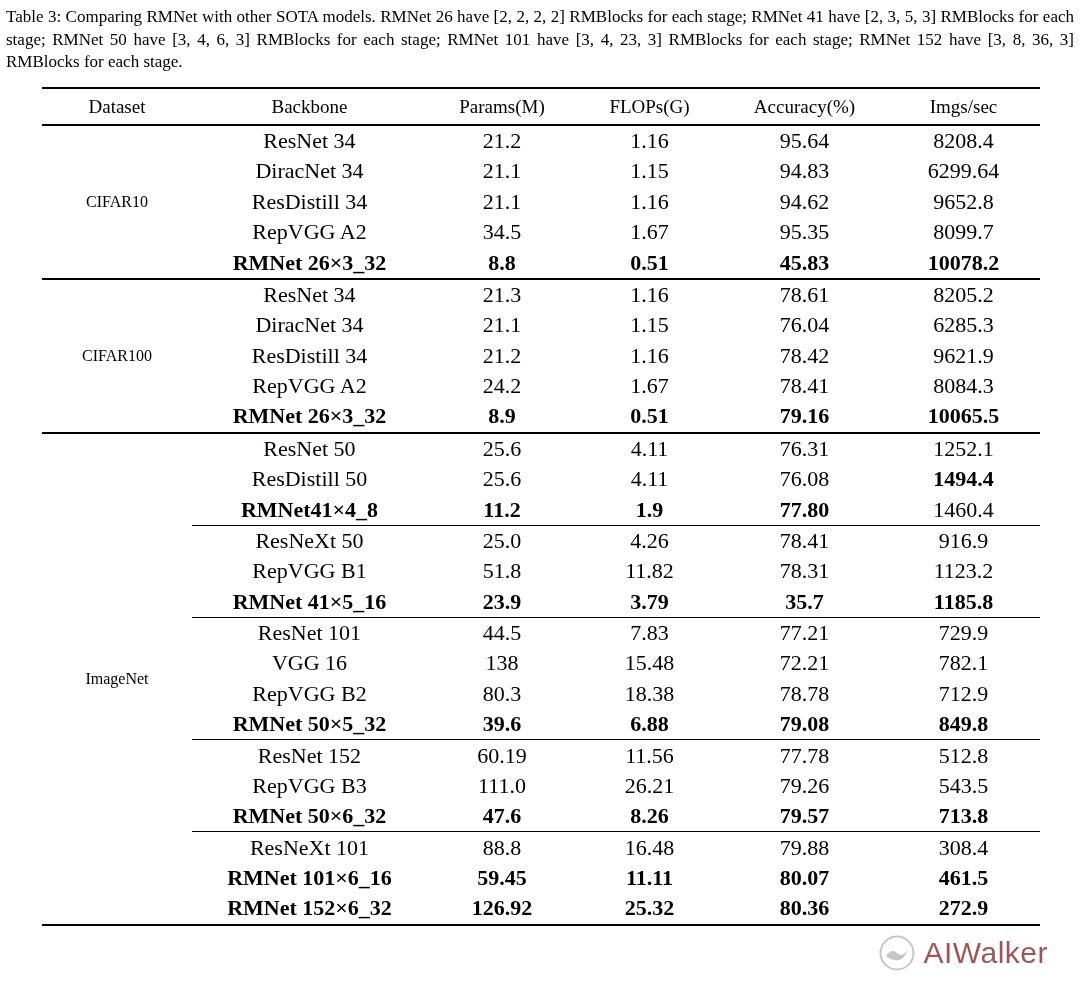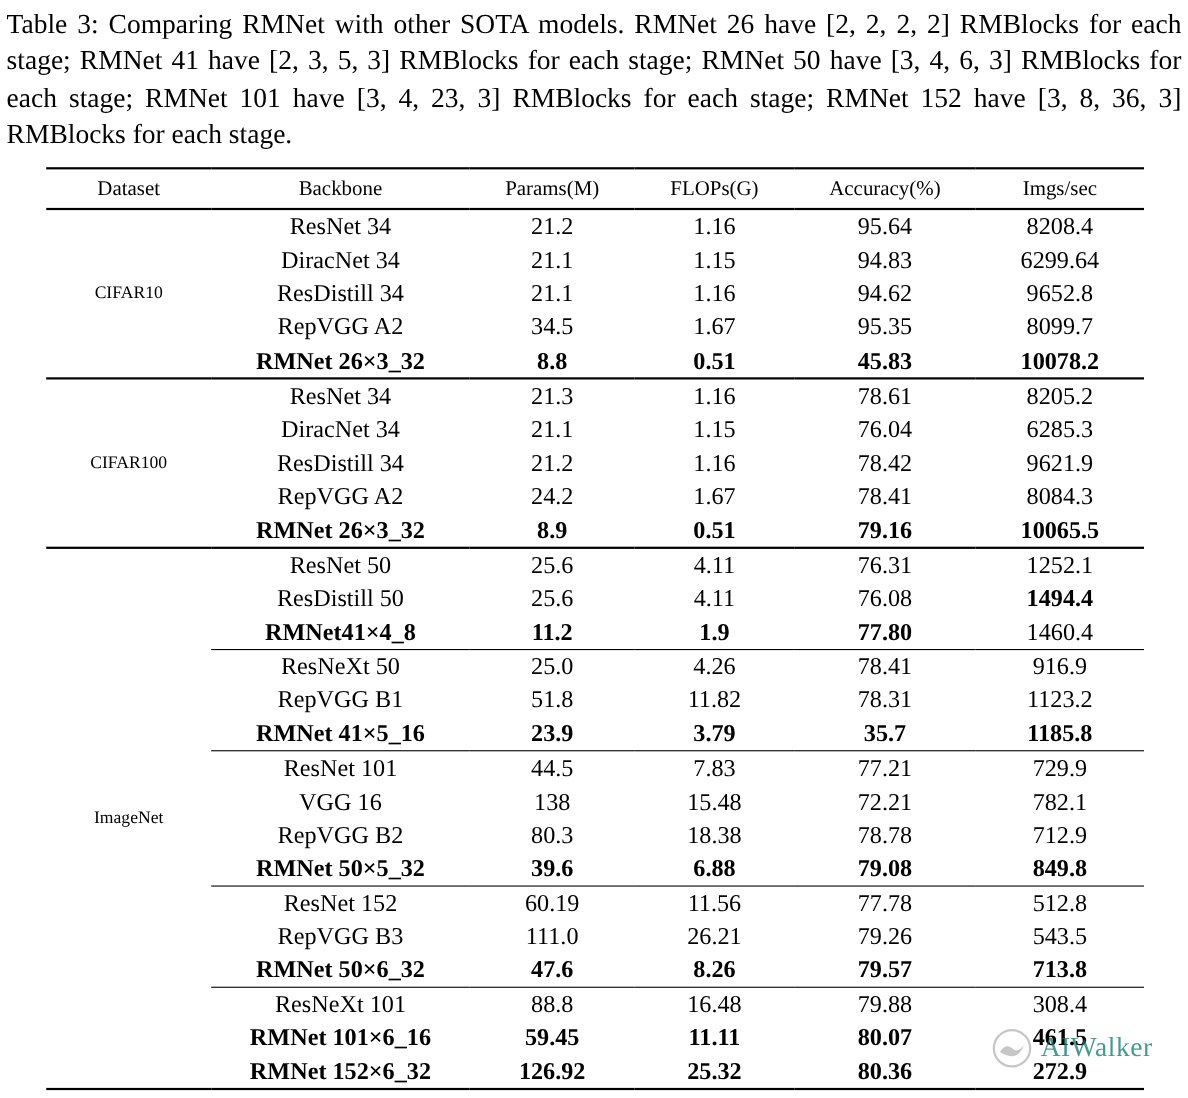--- a/index.html
+++ b/index.html
@@ -6,21 +6,21 @@
   html, body { background: #ffffff; }
   body {
     width: 1080px;
     height: 998px;
     position: relative;
     overflow: hidden;
     font-family: "Liberation Serif", serif;
     color: #000;
   }
   .caption {
-    font-size: 25px;
+    font-size: 17px;
     line-height: 1.33;
     text-align: justify;
     padding: 6px 6px 0 6px;
   }
   .table-wrap {
     margin: 13px 40px 0 42px;
   }
   table.results {
     width: 100%;
     border-collapse: collapse;
@@ -51,23 +51,23 @@
     position: absolute;
     right: 32px;
     bottom: 26px;
     display: flex;
     align-items: center;
     gap: 7px;
     opacity: 0.75;
     pointer-events: none;
   }
   .watermark .wm-text {
-    font-family: Liberation Serif, serif;
-    font-size: 25px;
-    color: #0f766e;
+    font-family: Liberation Sans, sans-serif;
+    font-size: 30px;
+    color: #7f1d1d;
     letter-spacing: 0.5px;
   }
   .watermark .wm-logo { display: block; }
 </style>
 </head>
 <body>
 
 <div class="caption">Table 3: Comparing RMNet with other SOTA models. RMNet 26 have [2, 2, 2, 2] RMBlocks for each stage; RMNet 41 have [2, 3, 5, 3] RMBlocks for each stage; RMNet 50 have [3, 4, 6, 3] RMBlocks for each stage; RMNet 101 have [3, 4, 23, 3] RMBlocks for each stage; RMNet 152 have [3, 8, 36, 3] RMBlocks for each stage.</div>
 
 <div class="table-wrap">

